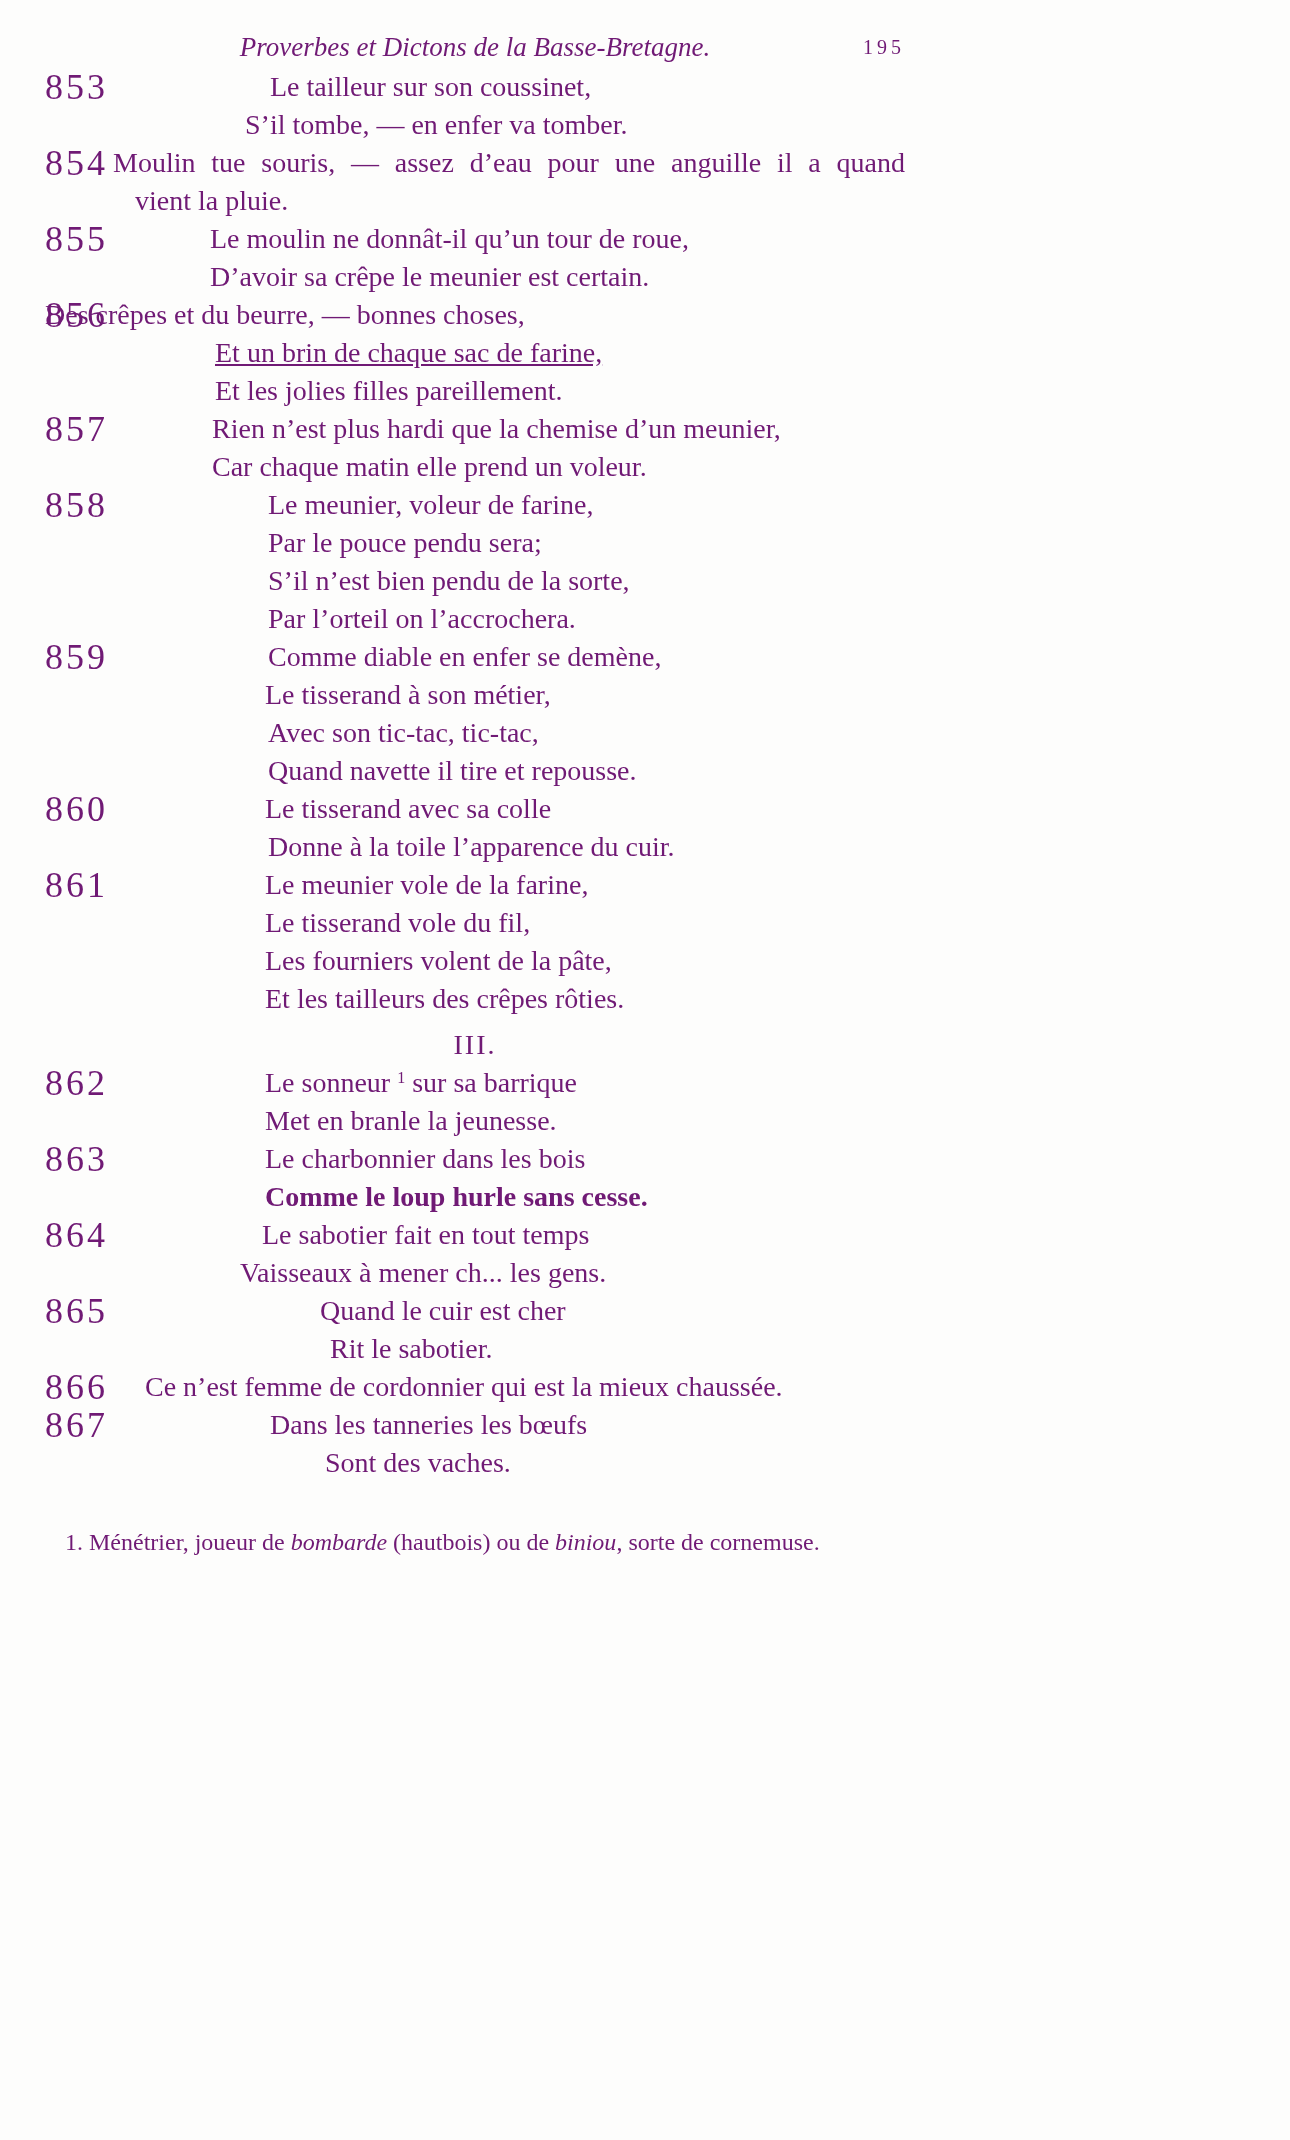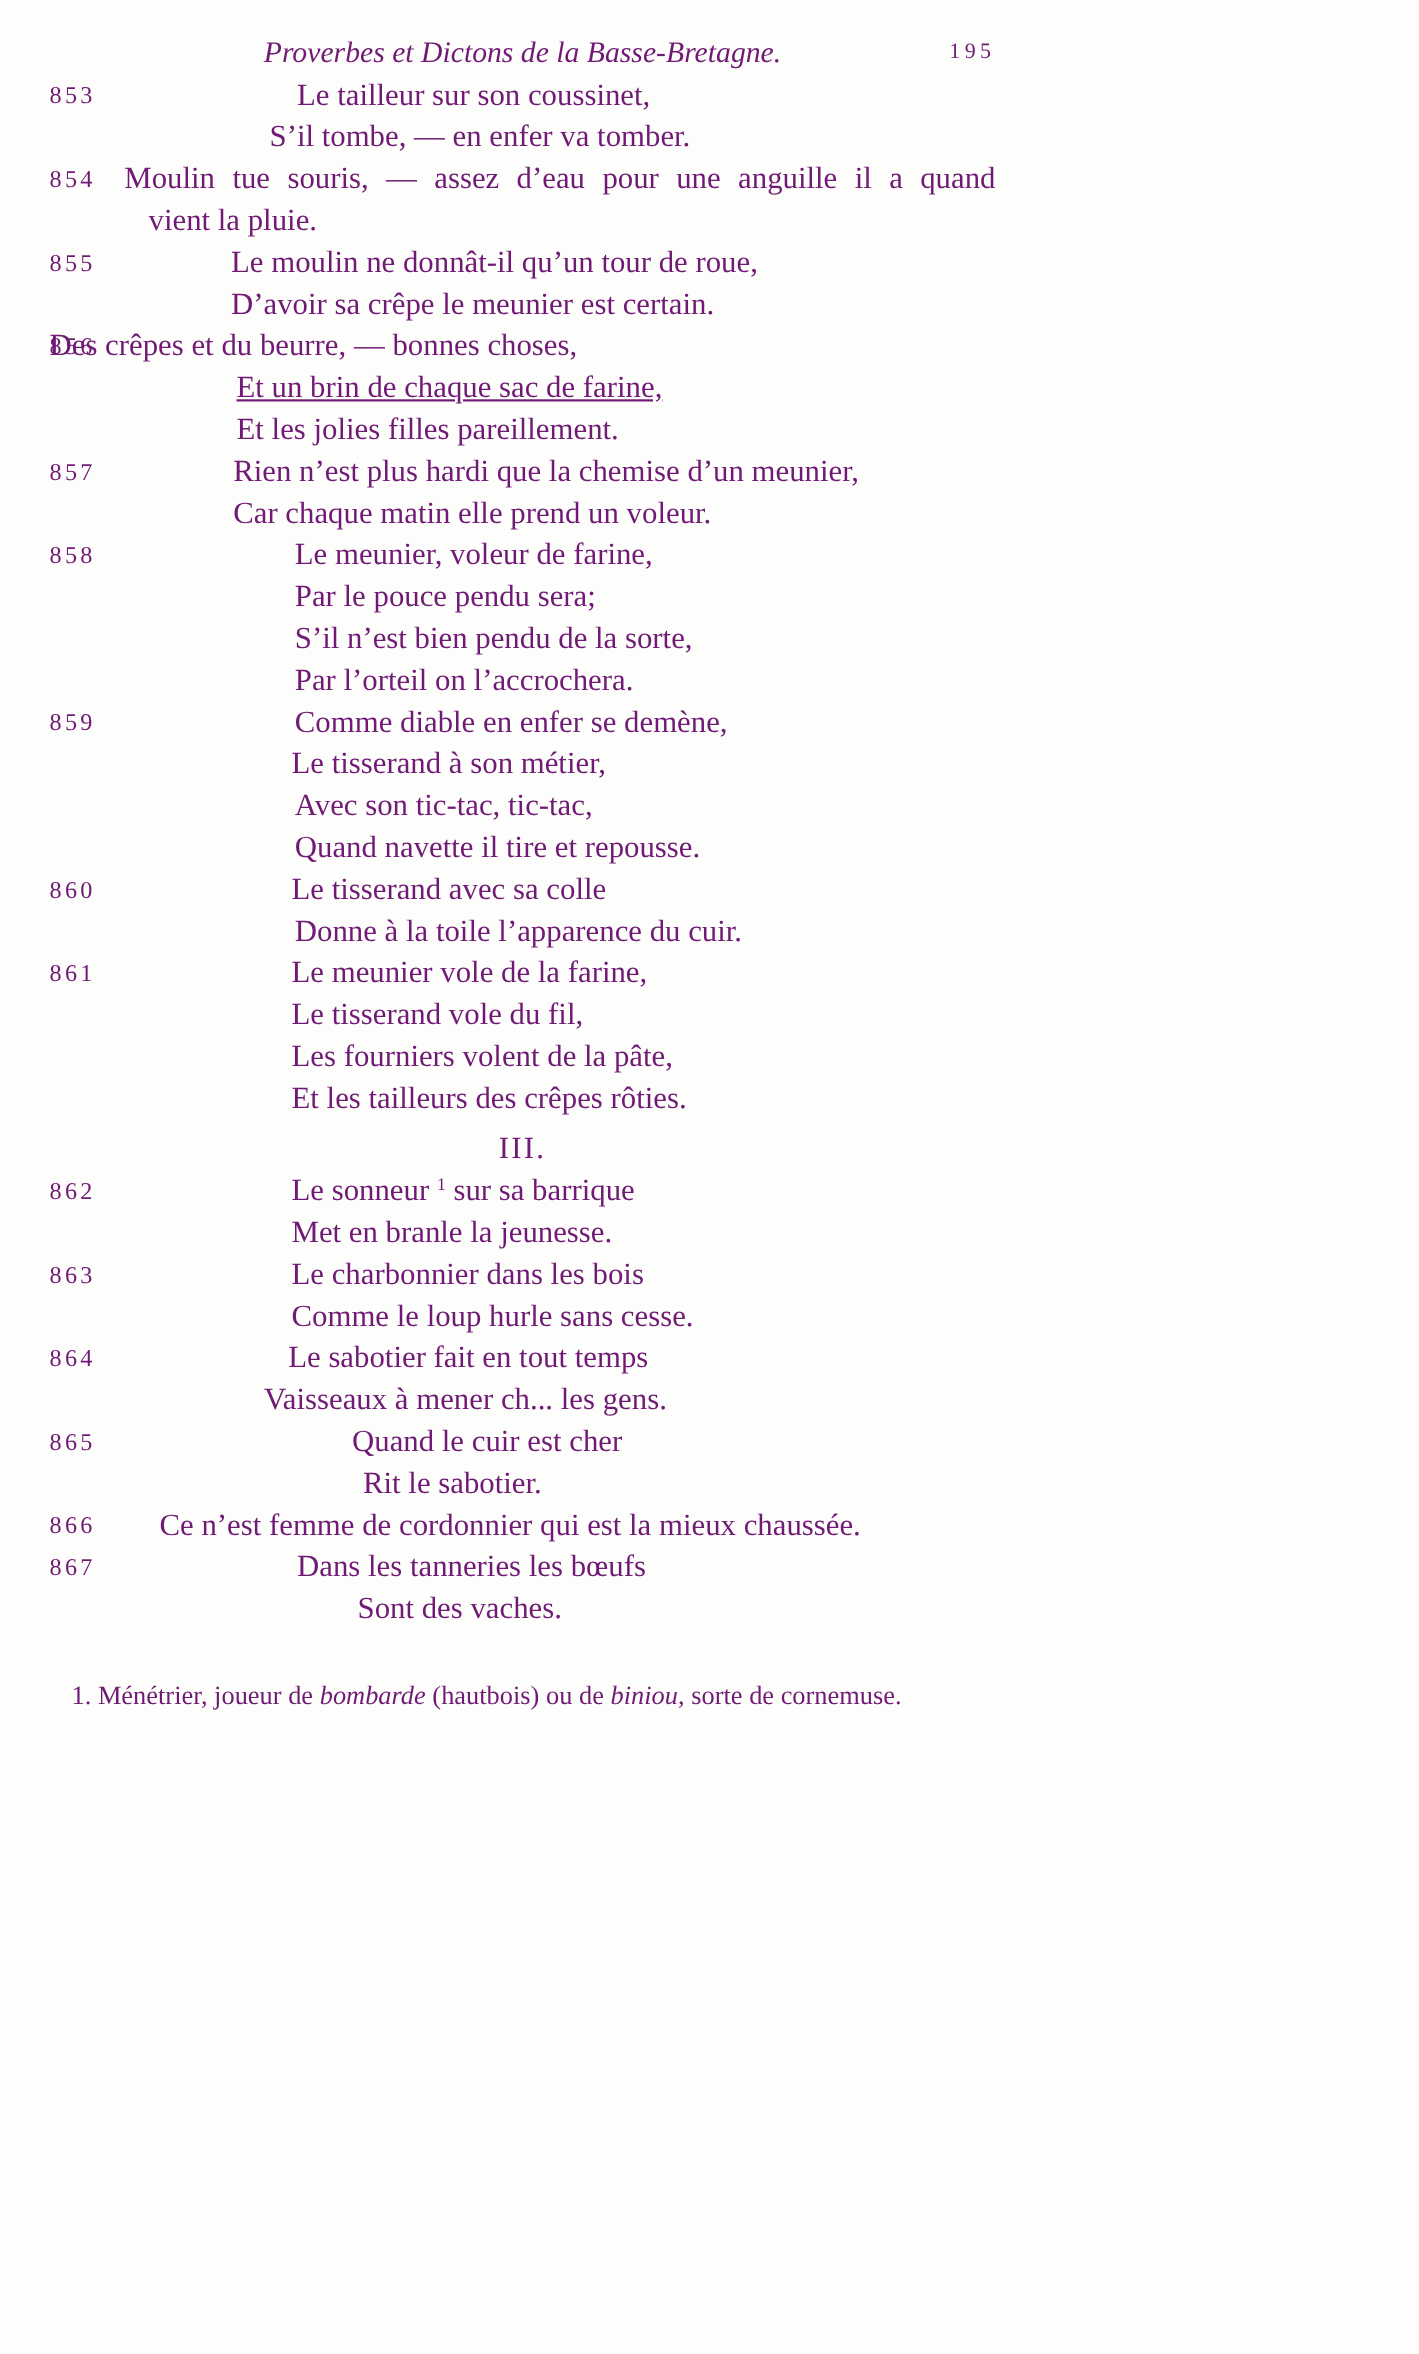--- a/index.html
+++ b/index.html
@@ -30,21 +30,21 @@
     font-size: 20px;
     line-height: 42px;
     letter-spacing: 4px;
   }
   .text-block { width: 860px; margin-top: 0; }
   .entry { position: relative; }
   .num {
     position: absolute;
     left: 0;
     top: 0;
-    font-size: 22px;
+    font-size: 36px;
     line-height: 38px;
     letter-spacing: 3px;
   }
   .line {
     font-size: 28px;
     line-height: 38px;
     white-space: nowrap;
   }
   .line.justified {
     white-space: normal;
@@ -135,21 +135,21 @@
         </div>
         <div class="section-heading">III.</div>
         <div class="entry">
           <span class="num">862</span>
           <div class="line" style="margin-left: 220px;">Le sonneur <sup>1</sup> sur sa barrique</div>
           <div class="line" style="margin-left: 220px;">Met en branle la jeunesse.</div>
         </div>
         <div class="entry">
           <span class="num">863</span>
           <div class="line" style="margin-left: 220px;">Le charbonnier dans les bois</div>
-          <div class="line" style="margin-left: 220px;">Comme le loup hurle sans cesse.</div>
+          <div class="line" style="margin-left: 220px; font-weight: bold;">Comme le loup hurle sans cesse.</div>
         </div>
         <div class="entry">
           <span class="num">864</span>
           <div class="line" style="margin-left: 217px;">Le sabotier fait en tout temps</div>
           <div class="line" style="margin-left: 195px;">Vaisseaux à mener ch... les gens.</div>
         </div>
         <div class="entry">
           <span class="num">865</span>
           <div class="line" style="margin-left: 275px;">Quand le cuir est cher</div>
           <div class="line" style="margin-left: 285px;">Rit le sabotier.</div>

